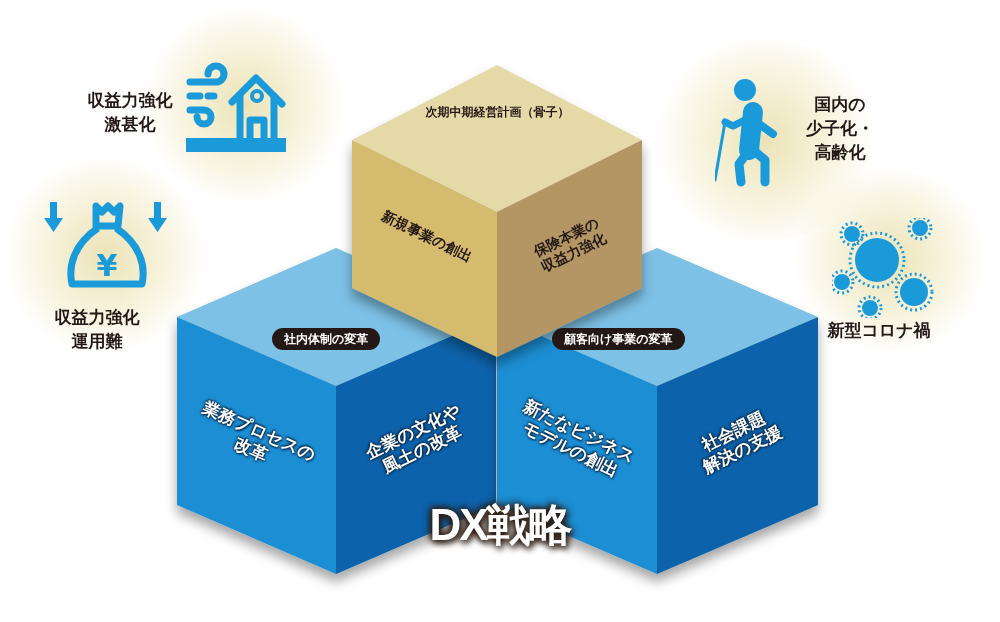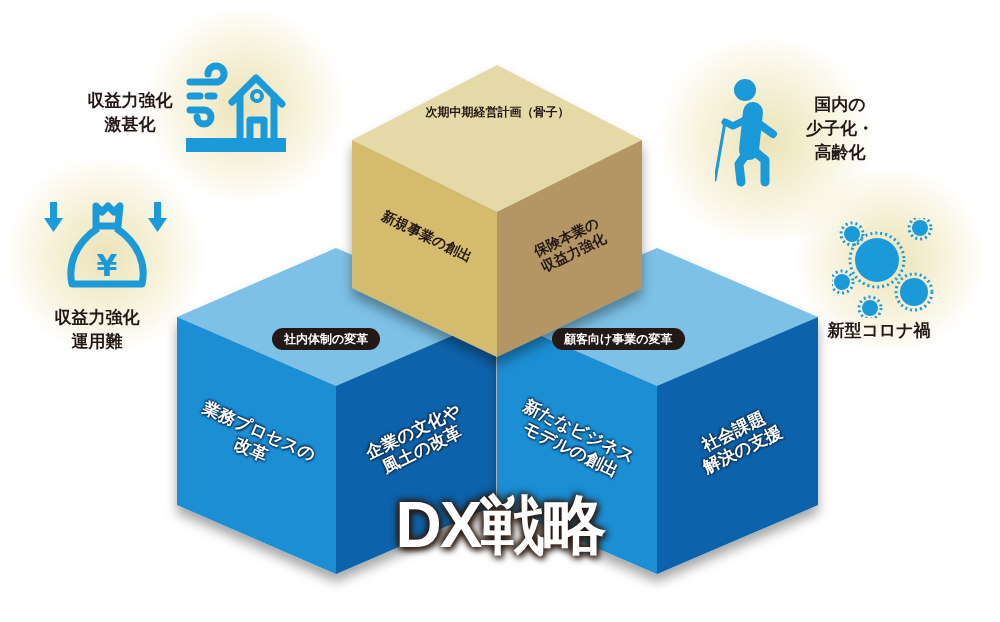--- a/index.html
+++ b/index.html
@@ -16,21 +16,21 @@
           font-weight:bold; height:22px; line-height:22px; border-radius:11px;
           padding:0 12px; white-space:nowrap; }
   .face-text { position:absolute; font-weight:bold; text-align:center;
                white-space:pre-line; line-height:1.2; }
   .gold-text { color:#231815; font-size:14px; }
   .blue-text { color:#ffffff; font-size:17px;
                text-shadow: 0 0 3px #0b2a4a, 1px 1px 2px #0b2a4a, -1px -1px 2px #0b2a4a; }
   .top-title { position:absolute; left:355px; width:285px; text-align:center;
                color:#231815; font-weight:bold; }
   .dx { position:absolute; left:380px; top:490px; width:240px; text-align:center;
-        color:#fff; font-weight:bold; font-size:64px; line-height:70px;
+        color:#fff; font-weight:bold; font-size:44px; line-height:70px;
         font-family:"Liberation Sans", sans-serif; letter-spacing:-2px;
         text-shadow: 0 0 8px #2a1a10, 2px 3px 6px #2a1a10, -2px -1px 6px #2a1a10; }
 </style>
 </head>
 <body>
 
 <div class="stage">
 
   <div class="glow" style="left:140px;top:10px;width:210px;height:190px;"></div>
   <div class="glow" style="left:0px;top:160px;width:210px;height:190px;"></div>

